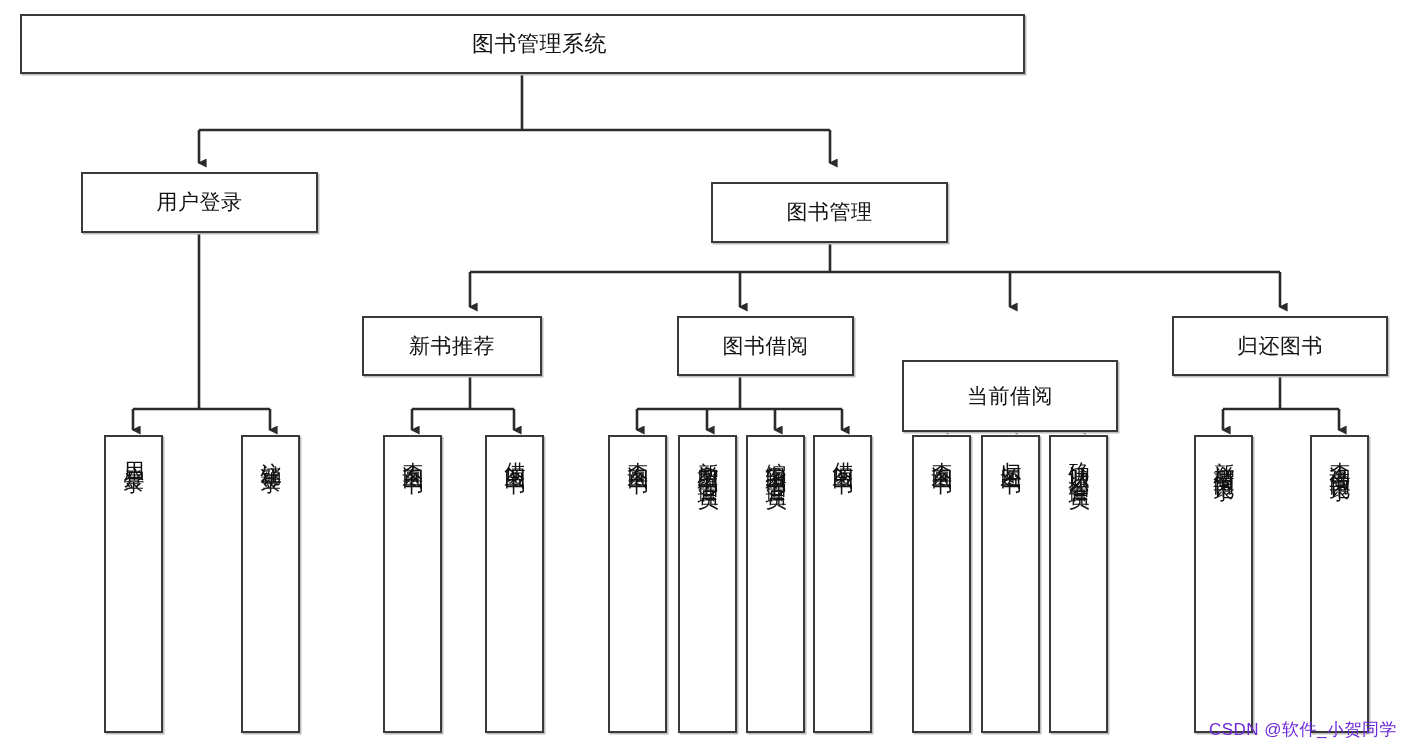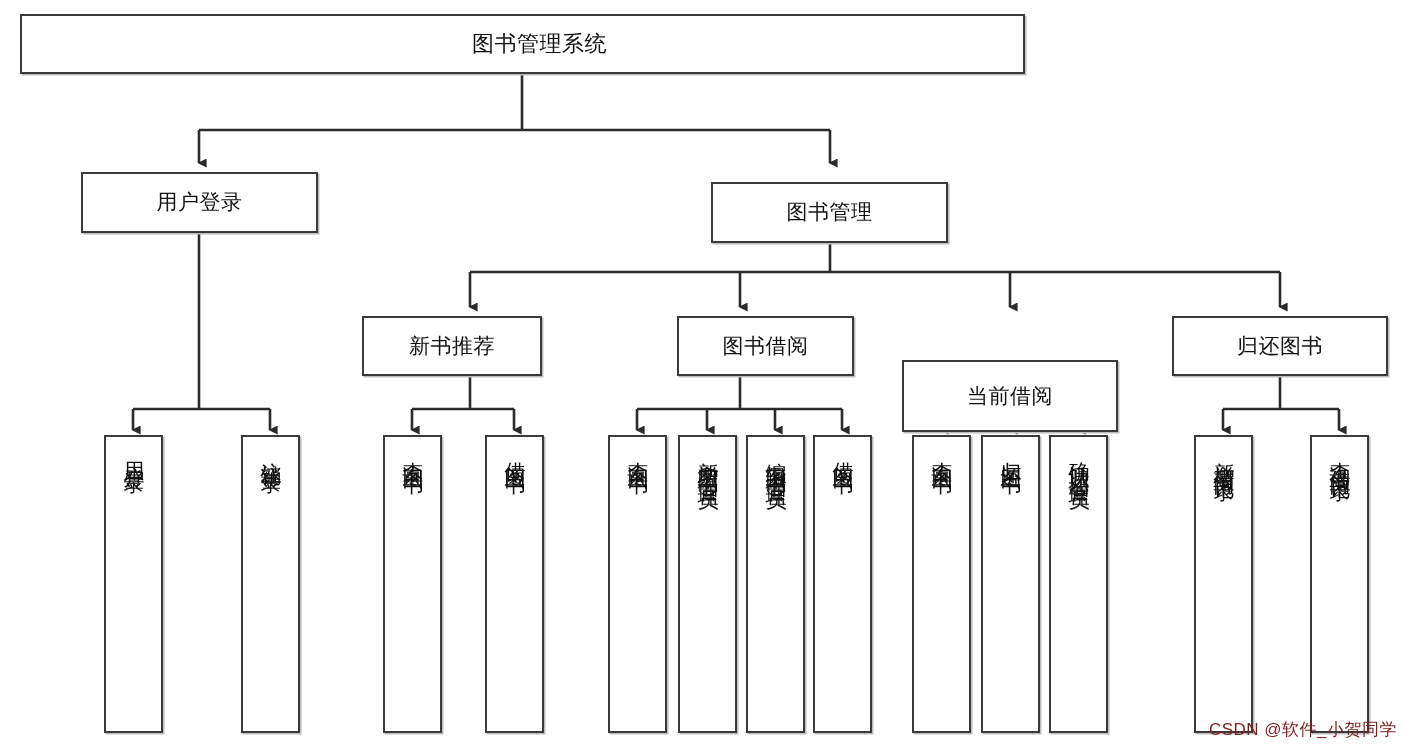--- a/index.html
+++ b/index.html
@@ -59,21 +59,21 @@
     text-orientation: upright;
     font-size: 21px;
     letter-spacing: 4px;
     text-align: left;
   }
   .watermark {
     position: absolute;
     right: 8px;
     bottom: 6px;
     font-size: 17px;
-    color: #7f1d1d;
+    color: #6d28d9;
     letter-spacing: 0.5px;
     white-space: nowrap;
   }
 </style>
 </head>
 <body>
 
 <div id="canvas">
 
   <svg class="connectors" viewBox="0 0 1405 747">

